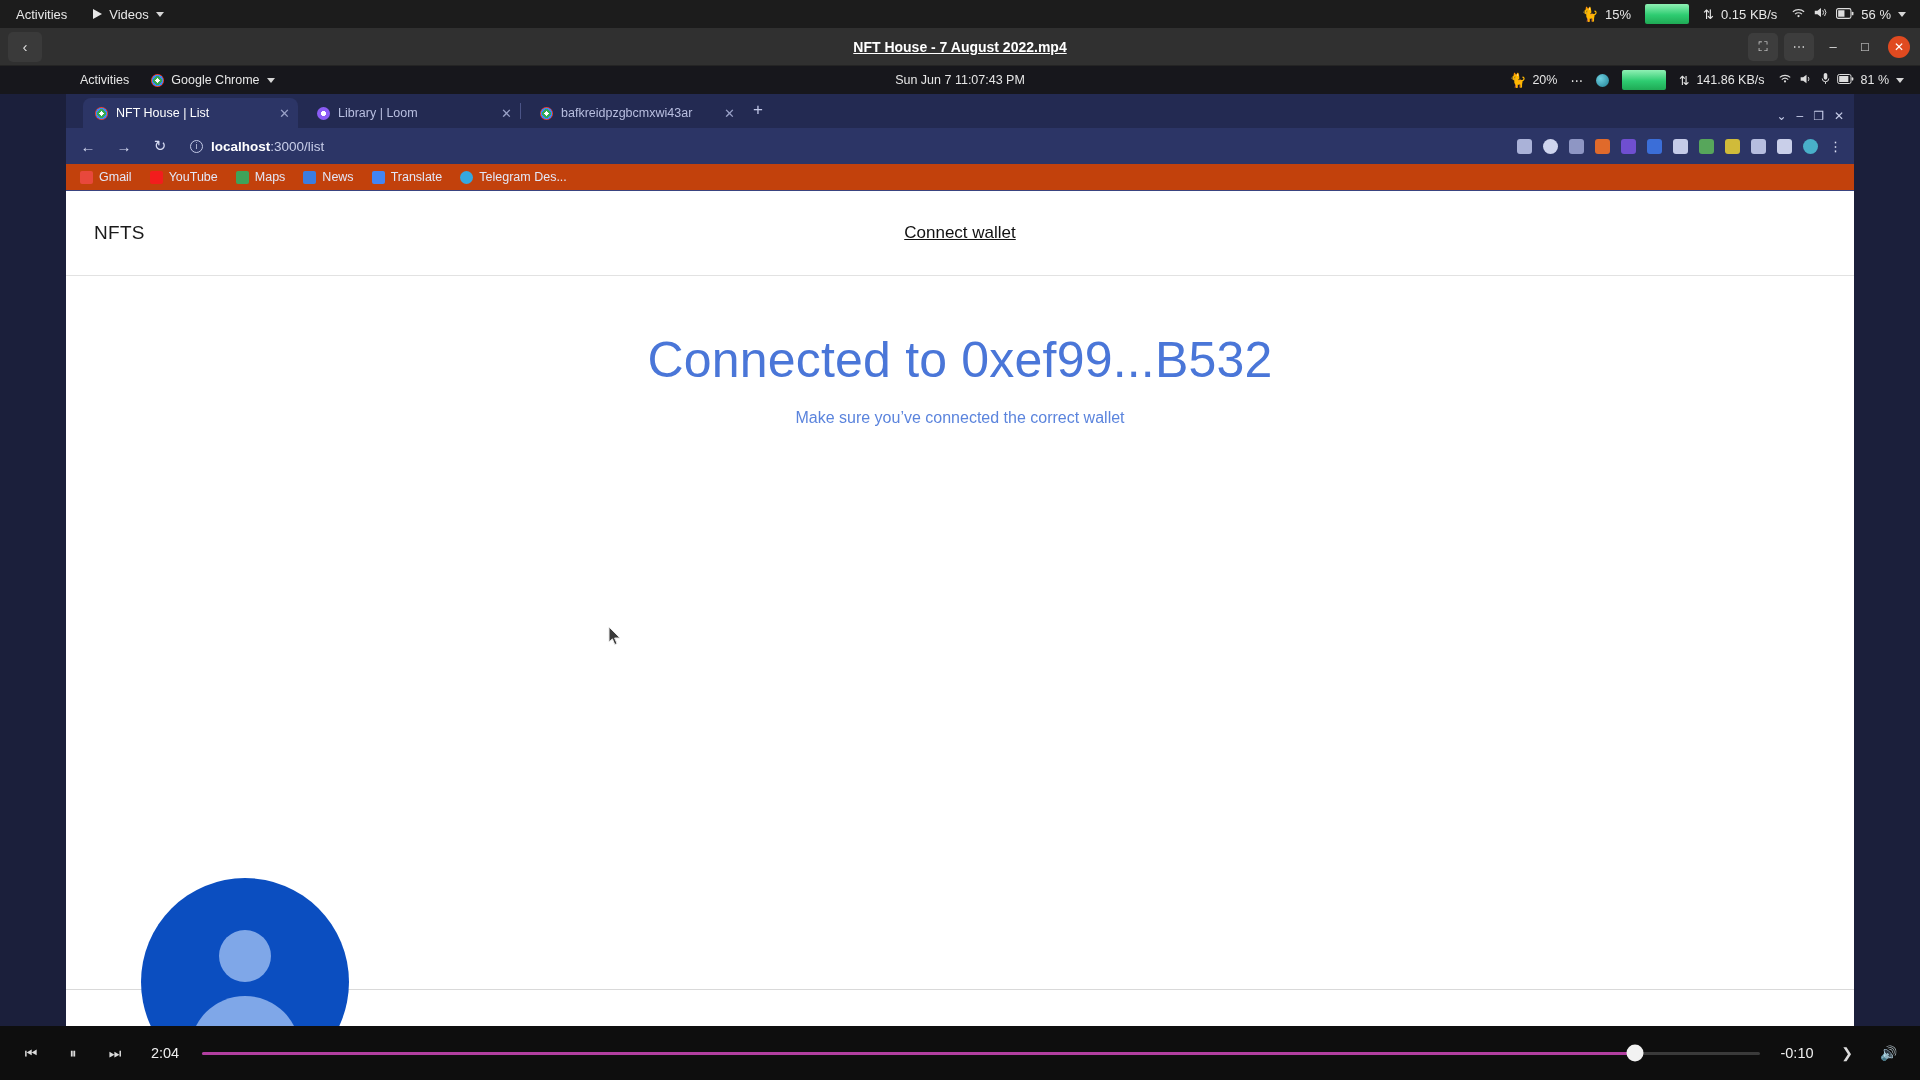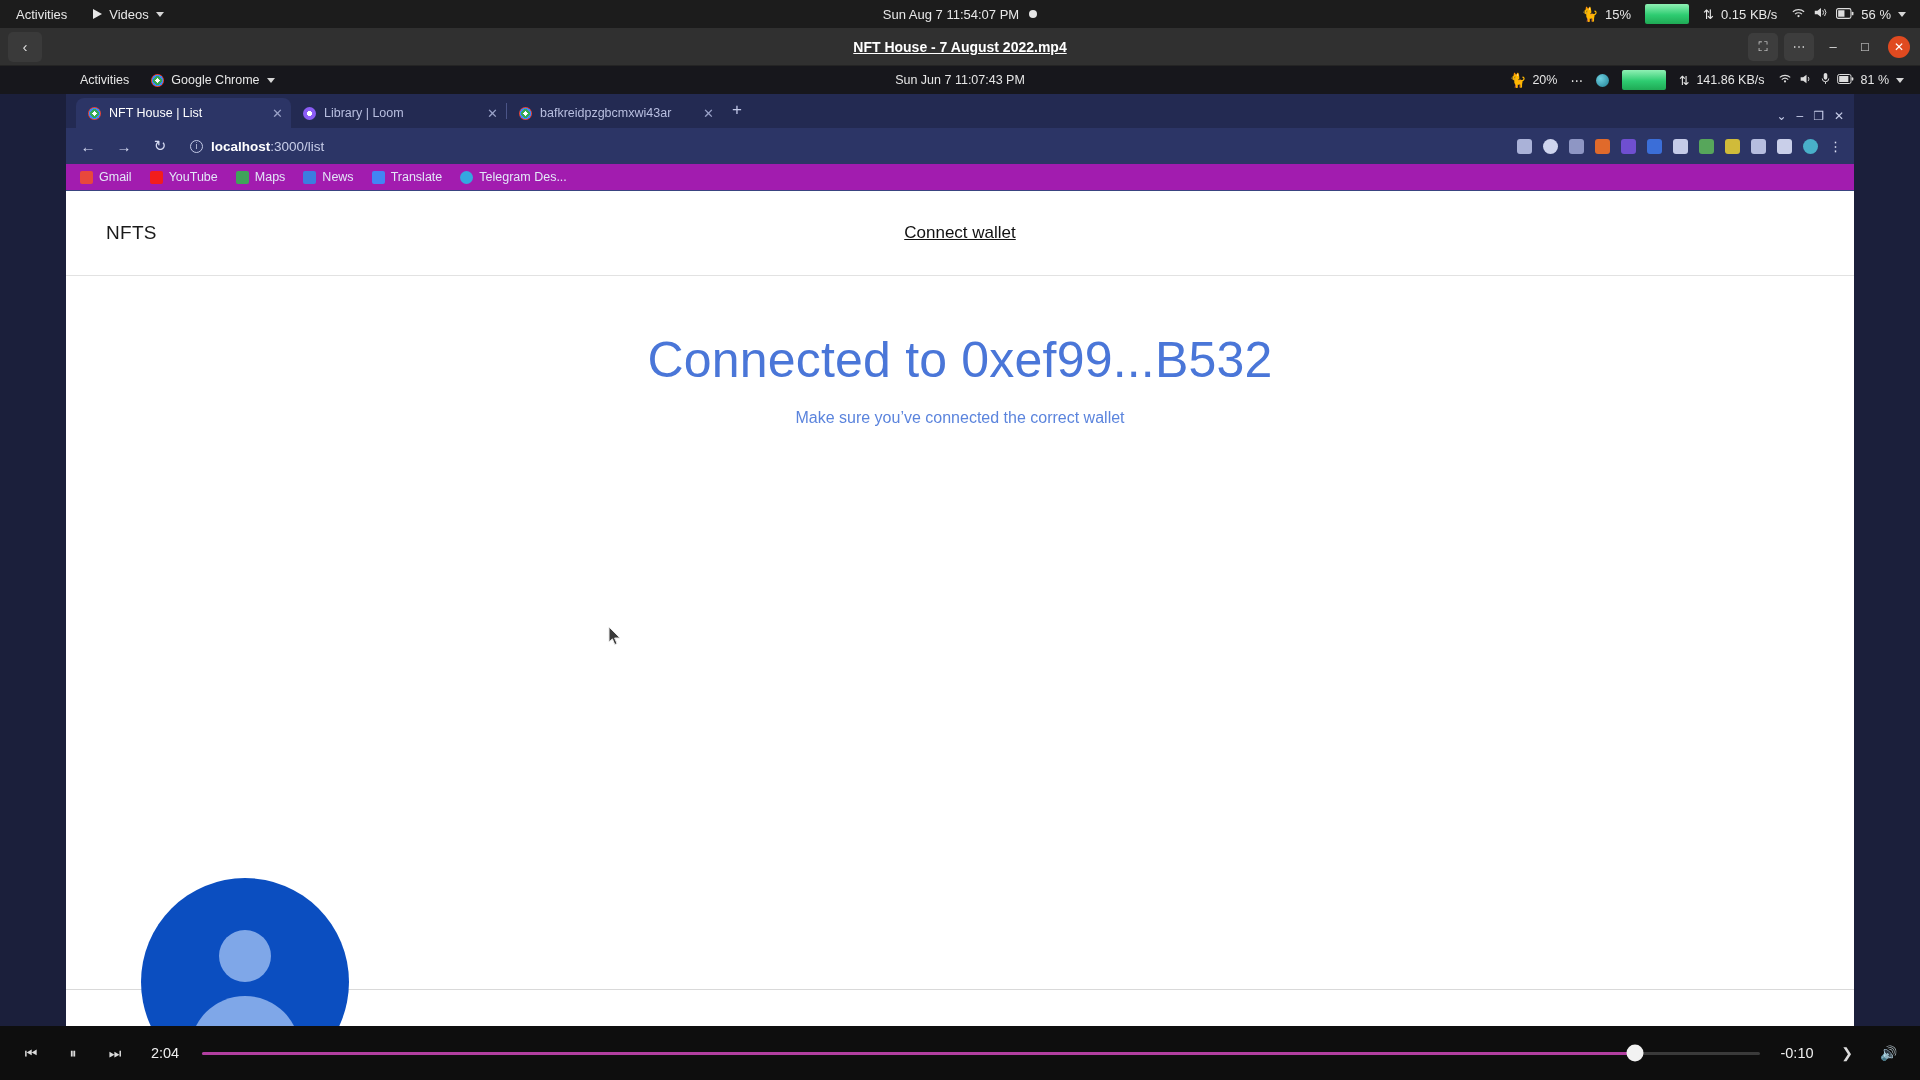--- a/index.html
+++ b/index.html
@@ -86,21 +86,21 @@
   .chrome-win {
     position:absolute; left:66px; top:28px; width:1788px; height:932px;
     background:#1e2448;
   }
   .chrome-tabstrip {
     height:34px; background:#232a52; display:flex; align-items:flex-end; padding-left:10px; gap:0;
     position:relative;
   }
   .tab {
     height:30px; width:215px; display:flex; align-items:center; gap:8px;
-    padding:0 8px 0 12px; font-size:12.5px; color:#b9bfe0; position:relative;
+    padding:0 8px 0 12px; font-size:12.5px; color:#b9bfe0; position:relative;margin-left:7px;
   }
   .tab.active { background:#2c3566; border-radius:8px 8px 0 0; color:#ffffff; }
   .tab-fav { width:13px; height:13px; border-radius:50%; flex:0 0 auto; }
   .fav-chrome { background:radial-gradient(circle at 50% 50%, #fff 0 22%, #34a853 22% 45%, #4285f4 45% 62%, #ea4335 62% 100%); }
   .fav-loom { background:radial-gradient(circle at 50% 50%, #fff 0 25%, #8b5cf6 25% 100%); }
   .tab-label { flex:1; white-space:nowrap; overflow:hidden; text-overflow:clip; }
   .tab-close { font-size:13px; color:#9aa2c8; }
   .tab-sep { width:1px; height:16px; background:#4b5487; align-self:center; }
   .newtab { color:#c3c9e8; font-size:17px; padding:0 10px 3px 10px; align-self:center; }
   .tabstrip-right { margin-left:auto; display:flex; align-items:center; gap:10px; padding:0 10px 5px 0; color:#c7cde9; font-size:12px; }
@@ -117,33 +117,33 @@
   .info-ico {
     width:13px;height:13px;border:1.3px solid #c3c9e6;border-radius:50%;
     font-size:9px; display:flex;align-items:center;justify-content:center; color:#c3c9e6;
   }
   .url-strong { font-weight:bold; color:#ffffff; }
   .url-rest { color:#c8cee9; }
   .tb-icons { display:flex; align-items:center; gap:11px; }
   .sq-ico { width:15px; height:15px; border-radius:3px; }
 
   .chrome-bookmarks {
-    height:27px; background:#a21caf; display:flex; align-items:center; gap:18px;
+    height:27px; background:#c2410c; display:flex; align-items:center; gap:18px;
     padding:0 14px; color:#e3e7f7; font-size:12.5px; border-bottom:1px solid #3a4480;
   }
   .bm { display:flex; align-items:center; gap:6px; }
   .bm-ico { width:13px; height:13px; border-radius:2px; flex:0 0 auto; }
 
   
   .page { position:absolute; left:0; right:0; top:97px; bottom:0; background:#ffffff; overflow:hidden; }
   .site-header {
     height:85px; border-bottom:1px solid #e2e2e2; display:flex; align-items:center;
     padding:0 28px; position:relative;
   }
-  .site-brand { font-size:19px; color:#1a1a1a; letter-spacing:.3px;margin-left:12px; }
+  .site-brand { font-size:19px; color:#1a1a1a; letter-spacing:.3px; }
   .connect-link {
     position:absolute; left:0; right:0; text-align:center; font-size:17px;
     color:#111; text-decoration:underline;
   }
   .hero-title {
     text-align:center; margin-top:55px; font-size:50px; font-weight:400;
     color:#4a76d8; letter-spacing:.2px;
   }
   .disconnect-wrap { display:flex; justify-content:center; margin-top:34px; }
   .disconnect-btn {
@@ -189,24 +189,20 @@
 <div class="gnome-bar">
   <div class="gnome-left">
     <div class="gnome-item">
       <span>Activities</span>
     </div>
     <div class="gnome-item">
       <span class="play-tri"></span>
       <span>Videos</span>
       <span class="tri-down"></span>
     </div>
-  </div>
-  <div class="gnome-center">
-    <span>Sun Aug 7  11:54:07 PM</span>
-    <span class="rec-dot"></span>
   </div>
   <div class="gnome-right">
     <div class="gnome-item">
       <span class="cat-glyph">🐈</span>
       <span>15%</span>
     </div>
     <span class="greenbar"></span>
     <div class="gnome-item">
       <span>⇅</span>
       <span>0.15 KB/s</span>

